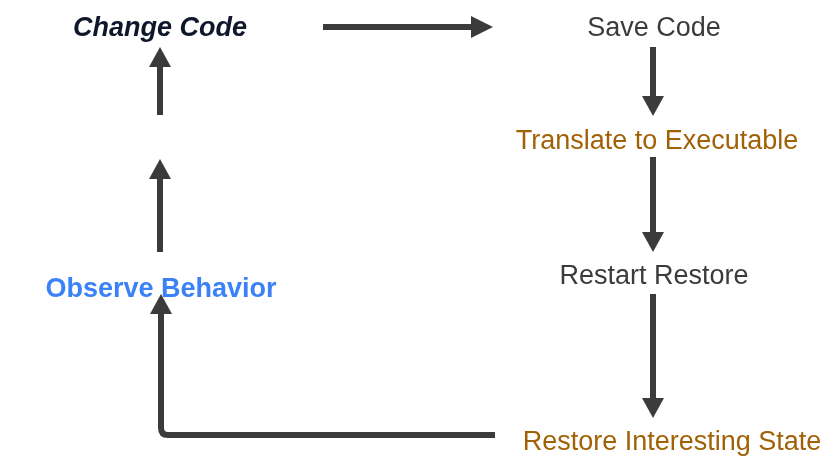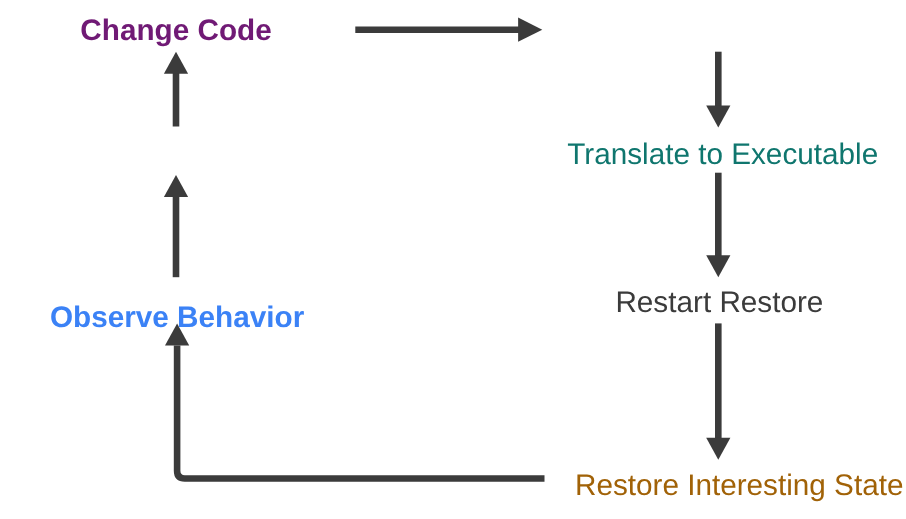--- a/index.html
+++ b/index.html
@@ -24,27 +24,28 @@
     position: absolute;
     left: 0; top: 0;
     width: 824px; height: 472px;
   }
 </style>
 </head>
 <body>
 
 <div class="canvas">
 
-  <div class="node loop-node" style="left: 160px; top: 13px; color: #701a75;">Change Code</div>
+  <div class="node loop-node" style="left: 160px; top: 13px; color: #0f172a; font-style: italic;">Change Code</div>
 
 
   <div class="node loop-node" style="left: 161px; top: 274px; color: #3b82f6;">Observe Behavior</div>
 
+  <div class="node step-node" style="left: 654px; top: 13px; color: rgb(59, 59, 59);">Save Code</div>
 
-  <div class="node step-node" style="left: 657px; top: 126px; color: #0f766e; text-align: center;">Translate to Executable</div>
+  <div class="node step-node" style="left: 657px; top: 126px; color: #a16207; text-align: center;">Translate to Executable</div>
 
   <div class="node step-node" style="left: 654px; top: 261px; color: rgb(59, 59, 59);">Restart Restore</div>
 
   <div class="node step-node" style="left: 644px; top: 427px; color: #a16207; margin-left: 28px;">Restore Interesting State</div>
 
   <svg class="arrow-layer" viewBox="0 0 824 472">
 
     <g>
       <line x1="323" y1="27" x2="473" y2="27" stroke-width="6" stroke="#3B3B3B"></line>
       <polygon points="471,16 471,38 493,27" fill="#3B3B3B"></polygon>

